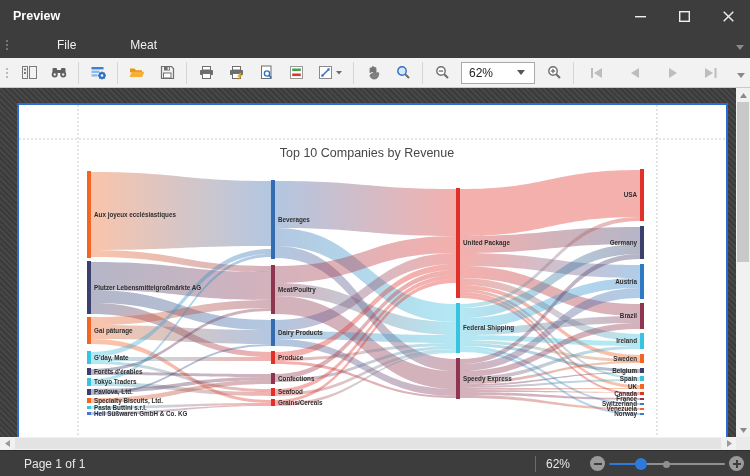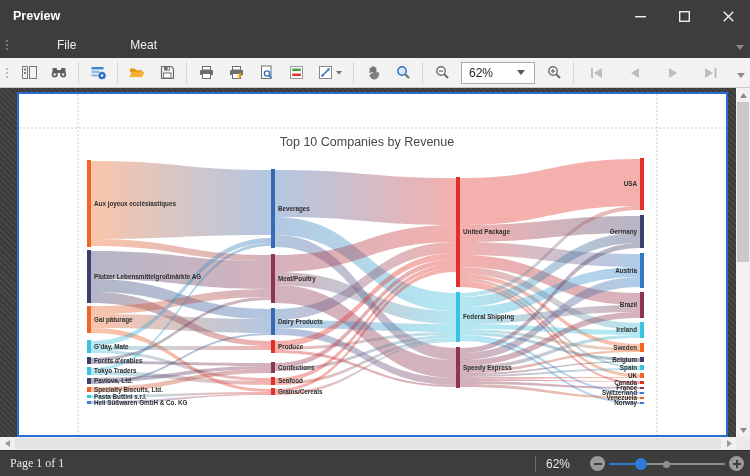--- a/index.html
+++ b/index.html
@@ -26,39 +26,39 @@
   .tbtn.wide { width:34px; }
   .tsep { width:1px; height:22px; background:#d6d6d6; margin:0 4px; }
   .zoom-combo { display:flex; align-items:center; width:74px; height:22px; background:#fff; border:1px solid #a9a9a9; margin:0 4px; }
   .zoom-combo input { border:0; outline:0; width:50px; font-size:12px; padding-left:7px; font-family:"Liberation Sans",sans-serif; color:#222; background:transparent; }
   .zoom-combo .combo-caret { width:18px; height:100%; display:flex; align-items:center; justify-content:center; }
   .toolbar .bar-caret { right:5px; }
 
   
   .content { position:relative; flex:0 0 349px; height:349px;
     background:repeating-linear-gradient(45deg,#3b3b3b 0 2px,#474747 2px 4px); overflow:hidden; }
-  .page { position:absolute; left:17px; top:4px; width:711px; height:345px; background:#fff; border:2px solid #2b6cd4; }
+  .page { position:absolute; left:17px; top:15px; width:711px; height:345px; background:#fff; border:2px solid #2b6cd4; }
   .page svg { display:block; }
 
   
   .vscroll { position:absolute; right:0; top:0; width:14px; height:349px; background:#f1f1f1; }
   .vscroll .arr { position:absolute; left:0; width:14px; height:14px; display:flex; align-items:center; justify-content:center; }
   .vscroll .arr.up { top:0; } .vscroll .arr.down { bottom:0; }
   .vthumb { position:absolute; left:1px; width:12px; top:14px; height:160px; background:#c9c9c9; }
 
   
   .hscroll { position:relative; flex:0 0 13px; height:13px; background:#f1f1f1; }
   .hscroll .arr { position:absolute; top:0; width:14px; height:13px; display:flex; align-items:center; justify-content:center; }
   .hscroll .arr.left { left:0; } .hscroll .arr.right { right:14px; }
   .hthumb { position:absolute; top:1px; height:11px; left:15px; width:706px; background:#e3e3e3; }
   .corner { position:absolute; right:0; top:0; width:14px; height:13px; background:#eaeaea; }
 
   
   .statusbar { flex:0 0 26px; height:26px; background:#3d3d3d; border-top:1px solid #2e2e2e; display:flex; align-items:center; color:#e8e8e8; font-size:12px; position:relative; }
-  .statusbar .page-text { padding-left:10px; flex:1;font-family:Liberation Serif, serif; }
+  .statusbar .page-text { padding-left:24px; flex:1; }
   .ssep { width:1px; height:16px; background:#6a6a6a; margin-right:10px; }
   .zoom-text { width:34px; text-align:left; margin-right:10px; }
   .zbtn { width:15px; height:15px; border-radius:50%; background:#9a9a9a; position:relative; flex:0 0 15px; }
   .zbtn i { position:absolute; left:3.5px; top:6.5px; width:8px; height:2px; background:#3d3d3d; }
   .zbtn.plus i.v { left:6.5px; top:3.5px; width:2px; height:8px; }
   .slider { position:relative; width:116px; height:15px; margin:0 4px; flex:0 0 116px; }
   .slider .track-blue { position:absolute; left:0; top:6.5px; height:2.5px; width:32px; background:#2f7ad9; border-radius:2px; }
   .slider .track-gray { position:absolute; left:32px; top:6.5px; height:2.5px; right:0; background:#8f8f8f; border-radius:2px; }
   .slider .thumb { position:absolute; left:26px; top:2px; width:12px; height:12px; border-radius:50%; background:#2f7ad9; }
   .slider .marker { position:absolute; left:54px; top:4.5px; width:7px; height:7px; border-radius:50%; background:#8f8f8f; }

